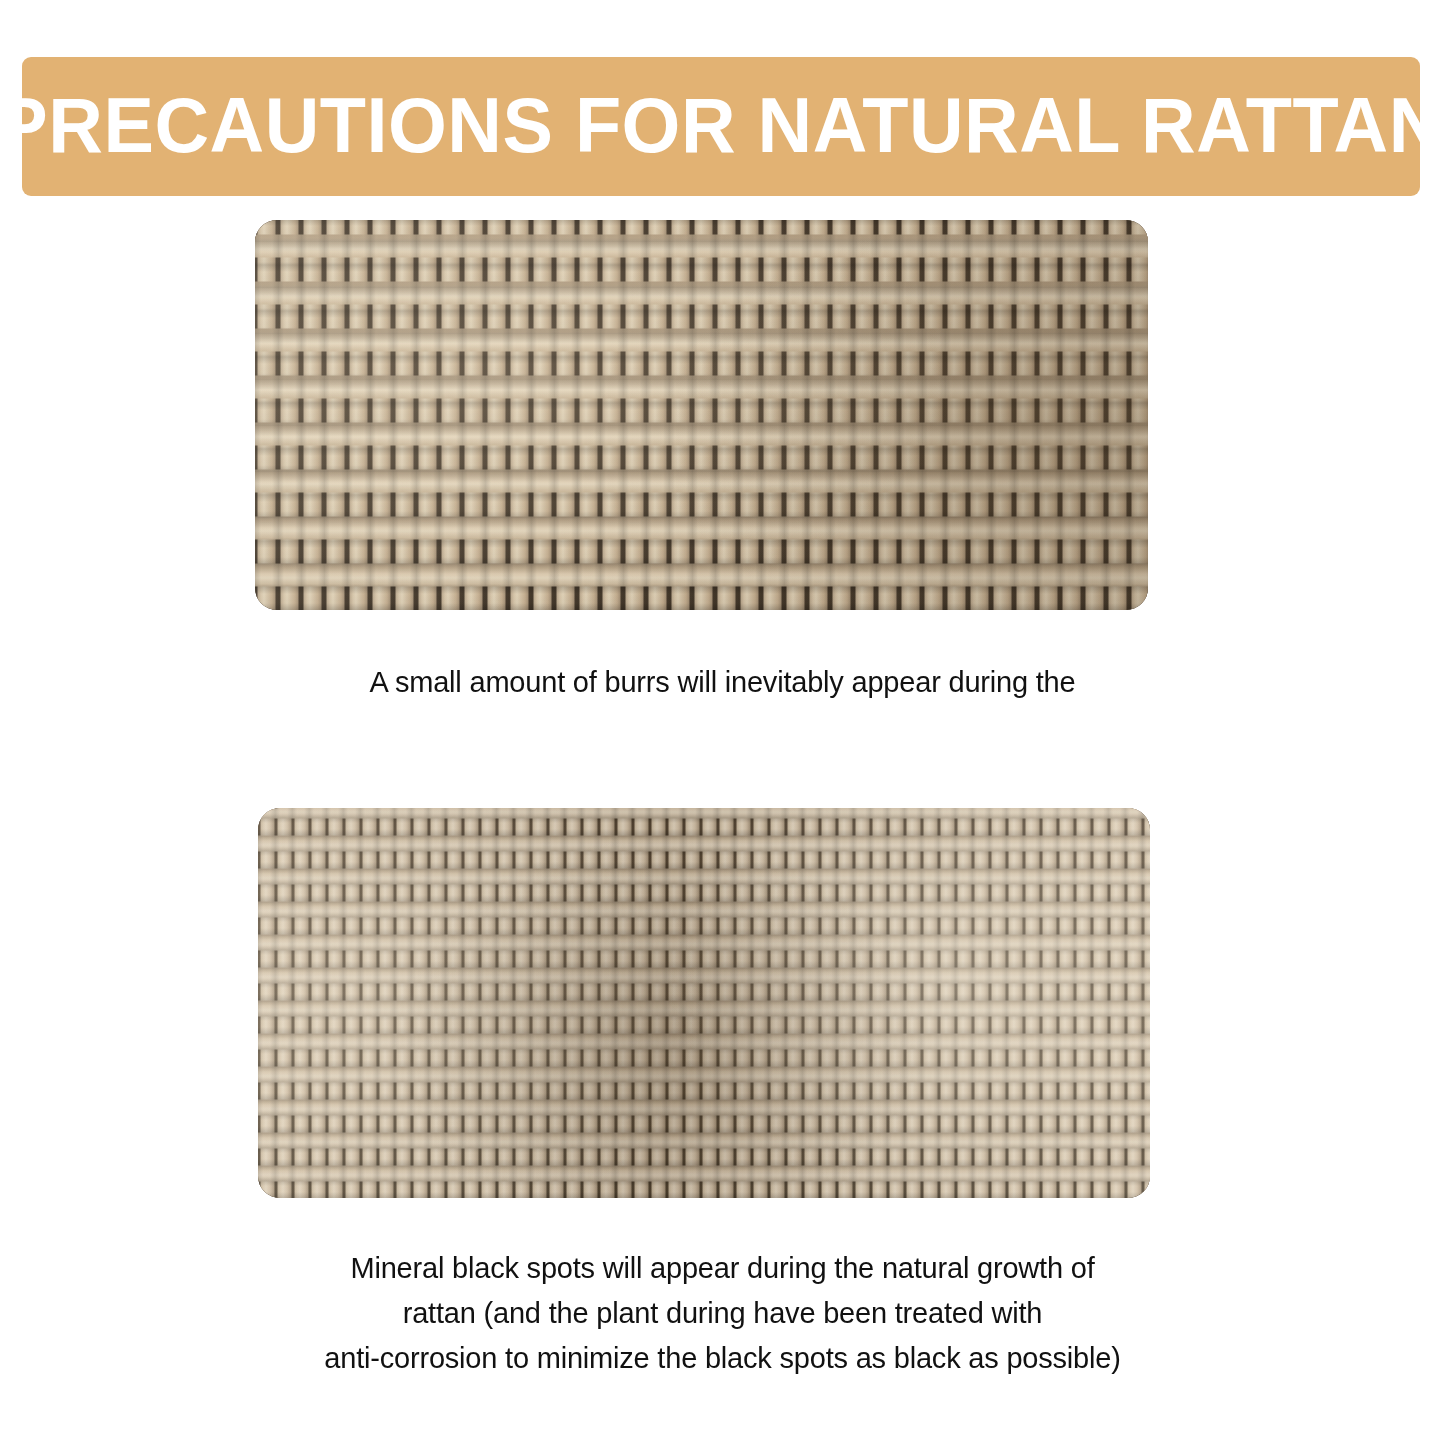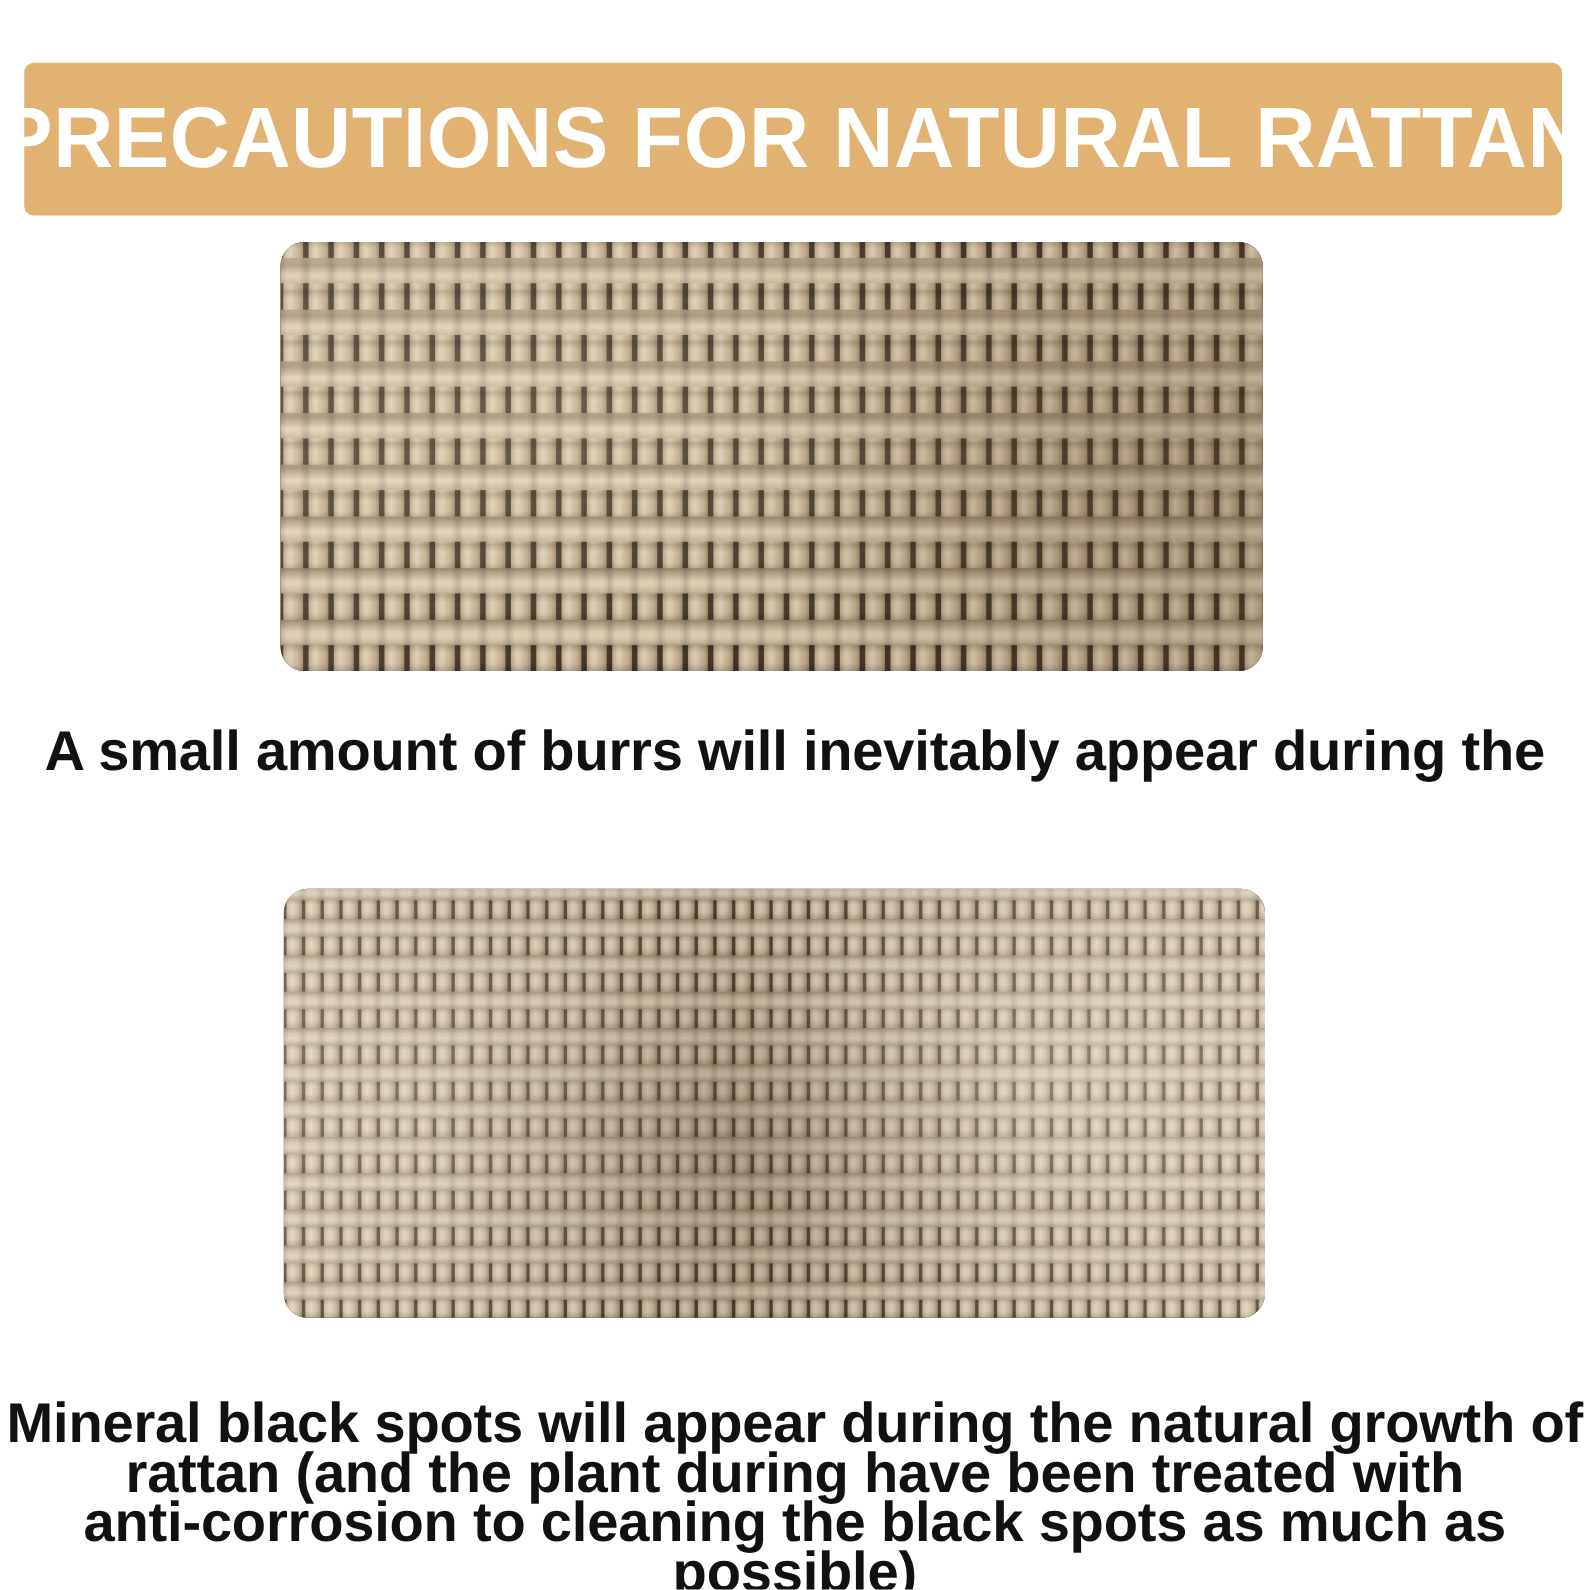--- a/index.html
+++ b/index.html
@@ -188,27 +188,27 @@
   }
 
   
   .caption {
     position: absolute;
     left: 0;
     width: 1445px;
     text-align: center;
     color: #111111;
     font-family: "Liberation Sans Narrow", "Liberation Sans", "DejaVu Sans", sans-serif;
-    font-weight: bold;
-    font-size: 51px;
+    font-weight: normal;
+    font-size: 29px;
     line-height: 45px;
     letter-spacing: -0.2px;
   }
   #caption-1 { top: 660px; }
-  #caption-2 { top: 1246px; margin-top: 25px; }
+  #caption-2 { top: 1246px; }
   .caption .cap-line { display: block; }
 </style>
 </head>
 <body>
 
 <div id="header-banner">
   <div id="banner-title">PRECAUTIONS FOR NATURAL RATTAN</div>
 </div>
 
 <div id="weave-photo-1" class="weave-photo">
@@ -227,14 +227,14 @@
   <div class="w-base"></div>
   <div class="w-vert"></div>
   <div class="w-horz"></div>
   <div class="w-shadow"></div>
   <div class="w-tone"></div>
 </div>
 
 <div id="caption-2" class="caption">
   <span class="cap-line">Mineral black spots will appear during the natural growth of</span>
   <span class="cap-line">rattan (and the plant during have been treated with</span>
-  <span class="cap-line">anti-corrosion to cleaning the black spots as much as possible)</span>
+  <span class="cap-line">anti-corrosion to minimize the black spots as black as possible)</span>
 </div>
 
 </body></html>

